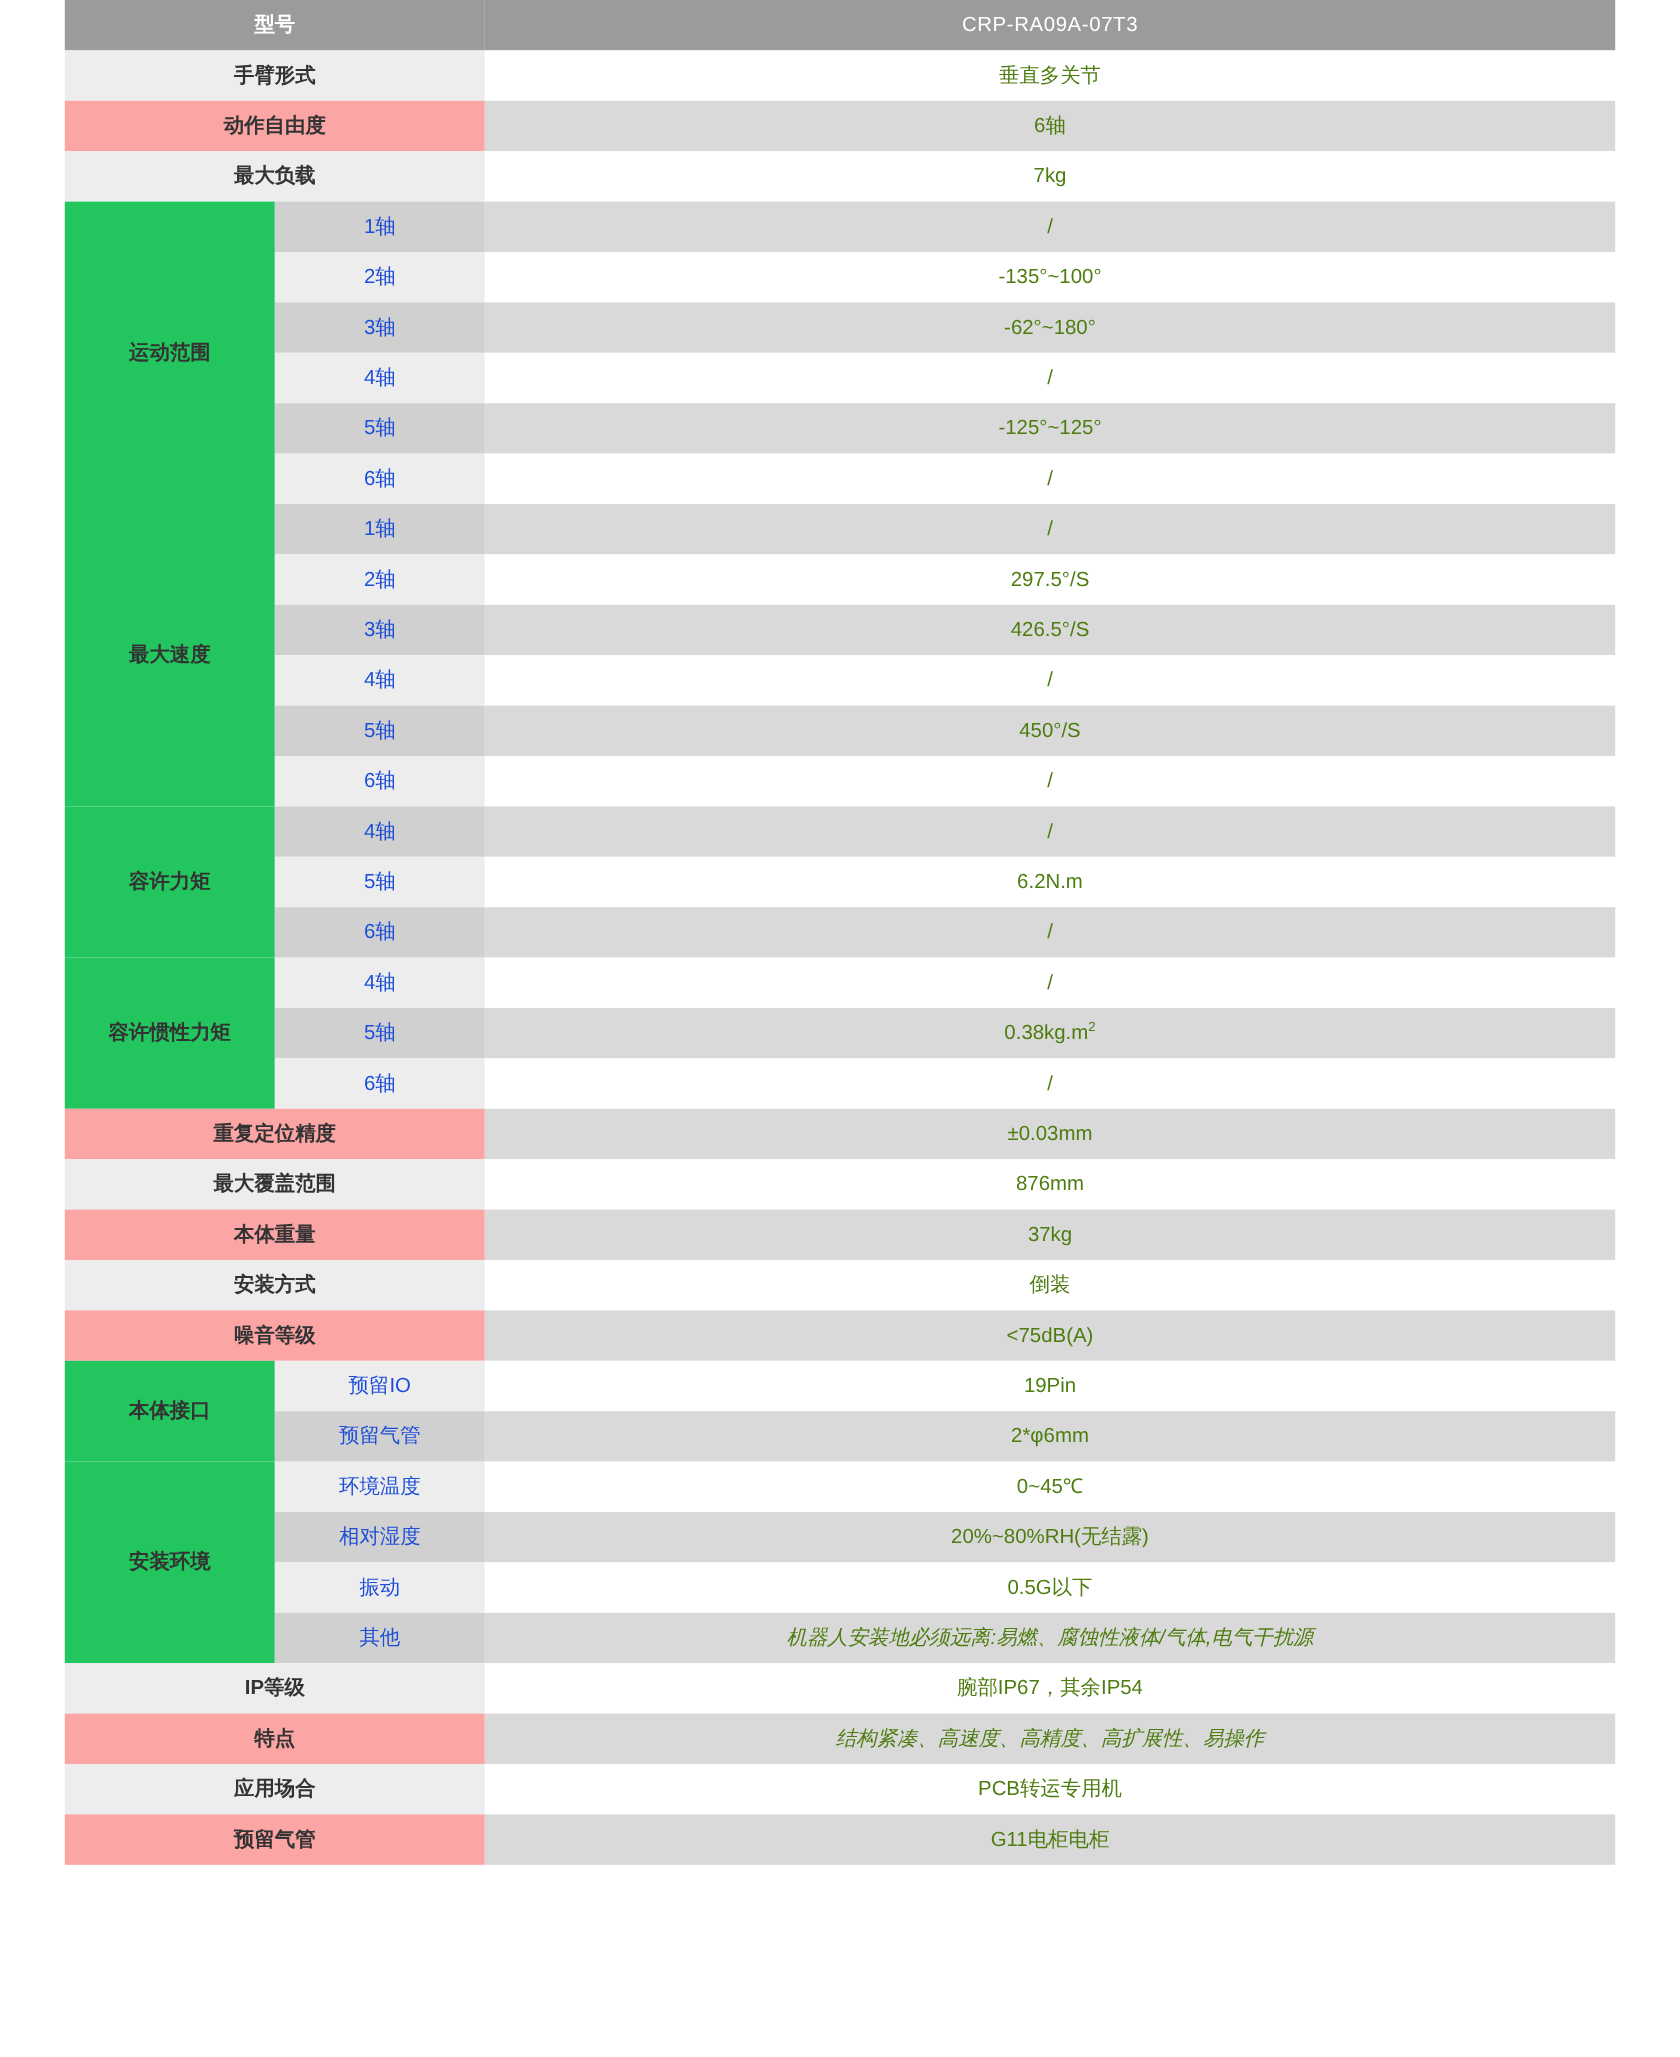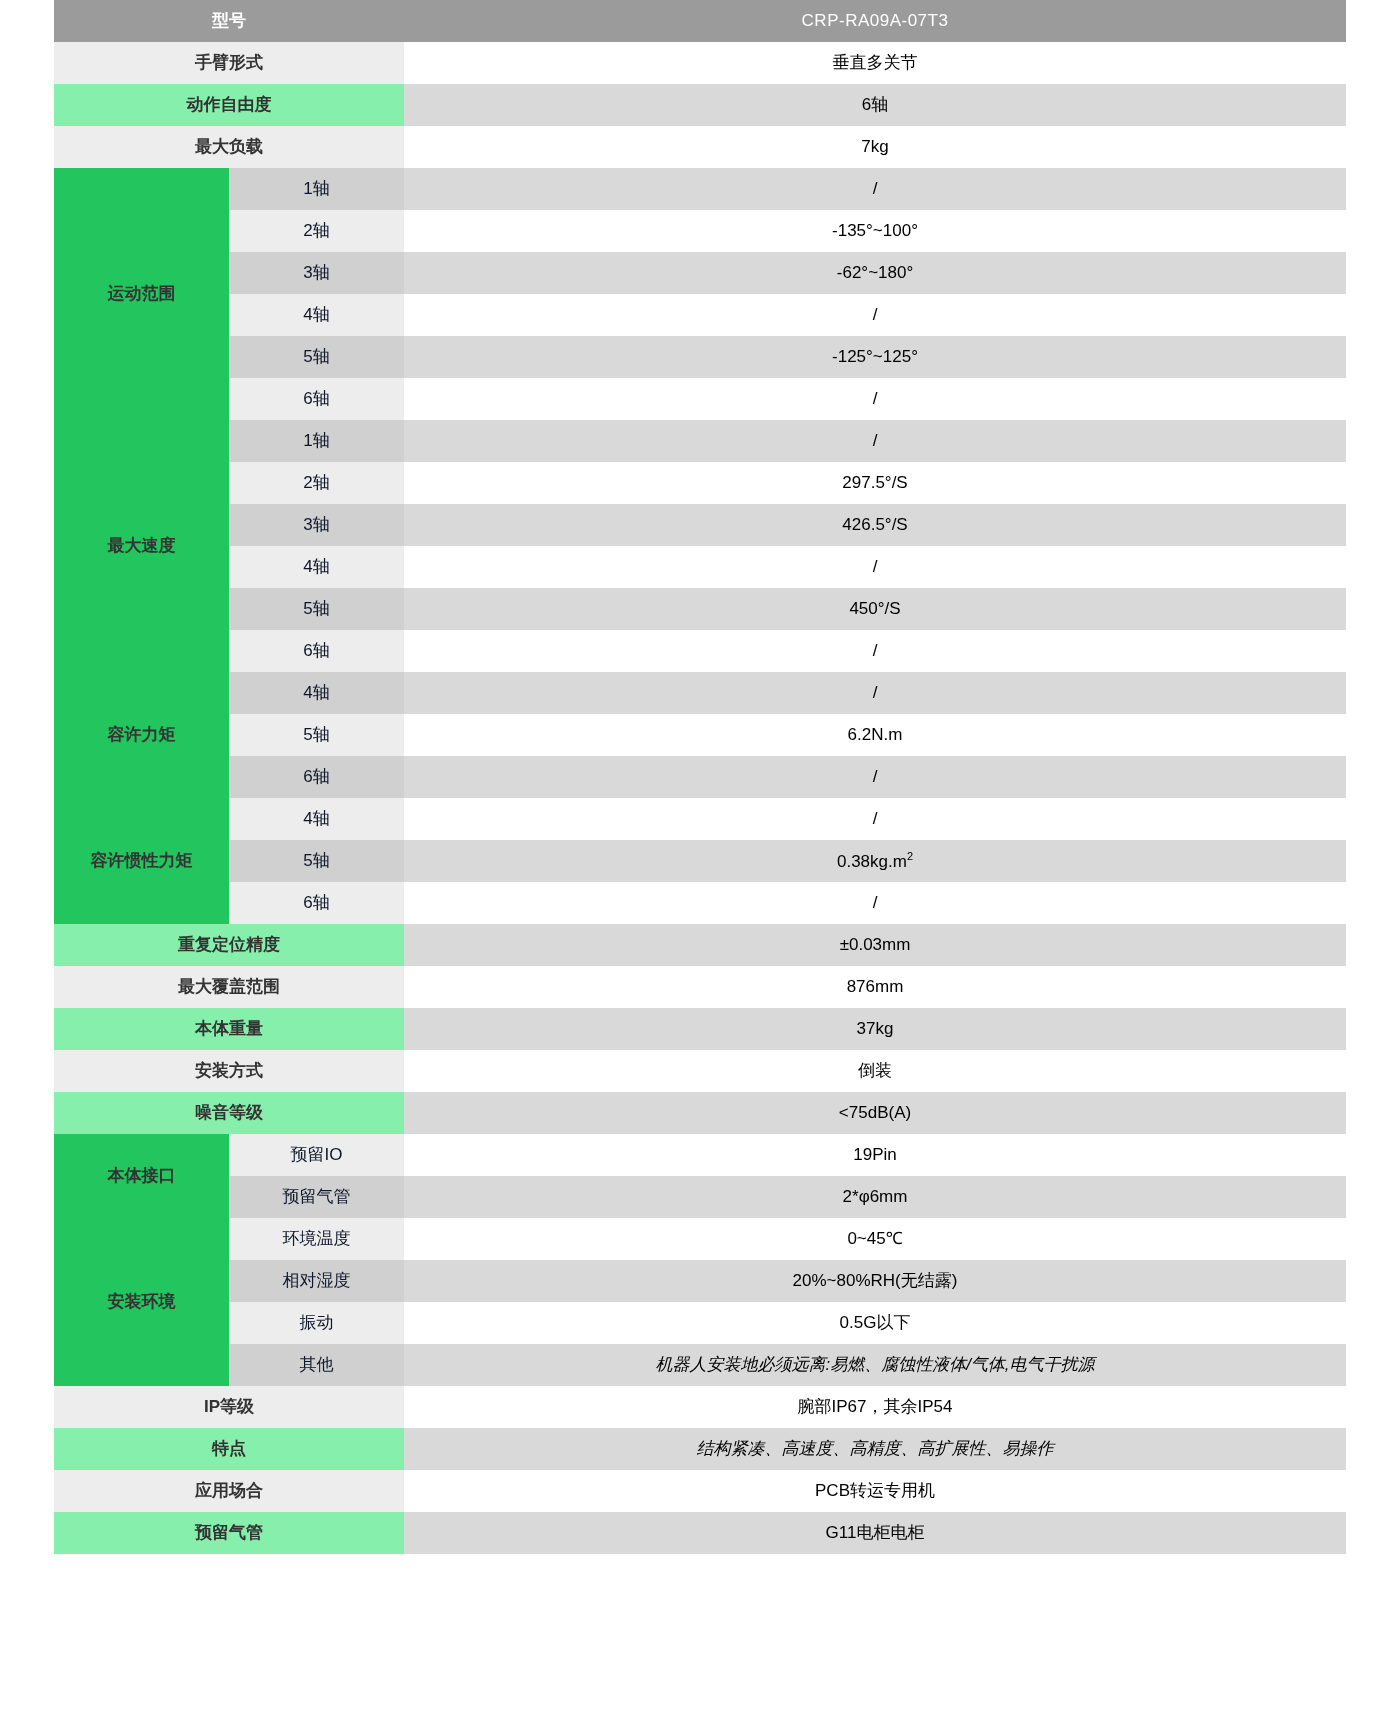--- a/index.html
+++ b/index.html
@@ -43,40 +43,40 @@
     font-weight: normal;
     font-size: 21px;
     letter-spacing: 0.5px;
     height: 48px;
   }
   .lbl {
     font-weight: bold;
     font-size: 18px;
     color: #333333;
   }
-  .lbl-dark { background: #86efac; }
+  .lbl-dark { background: #fca5a5; }
   .lbl-light { background: #ededed; }
   .val-dark { background: #d9d9d9; }
   .val-light { background: #ffffff; }
   .sub-dark { background: #d0d0d0; }
   .sub-light { background: #ededed; }
   .group-dark { background: #22c55e; }
   .group-light { background: #22c55e; }
   .sub {
     font-size: 17px;
-    color: #0f172a;
+    color: #1d4ed8;
   }
   .grouplbl {
     font-weight: bold;
     font-size: 18px;
     color: #333333;
   }
   .val {
     font-size: 17px;
-    color: #000000;
+    color: #4d7c0f;
   }
   .val-small {
     font-size: 15.5px;
     font-style: italic;
   }
   sup {
     font-size: 11px;
     vertical-align: super;
   }
   .colA { width: 175px; }

